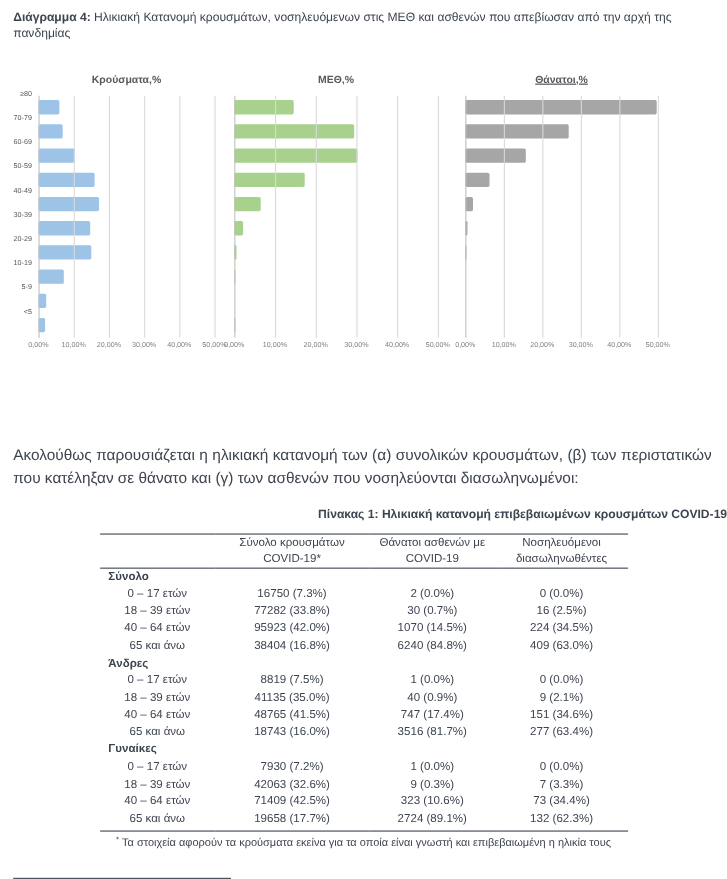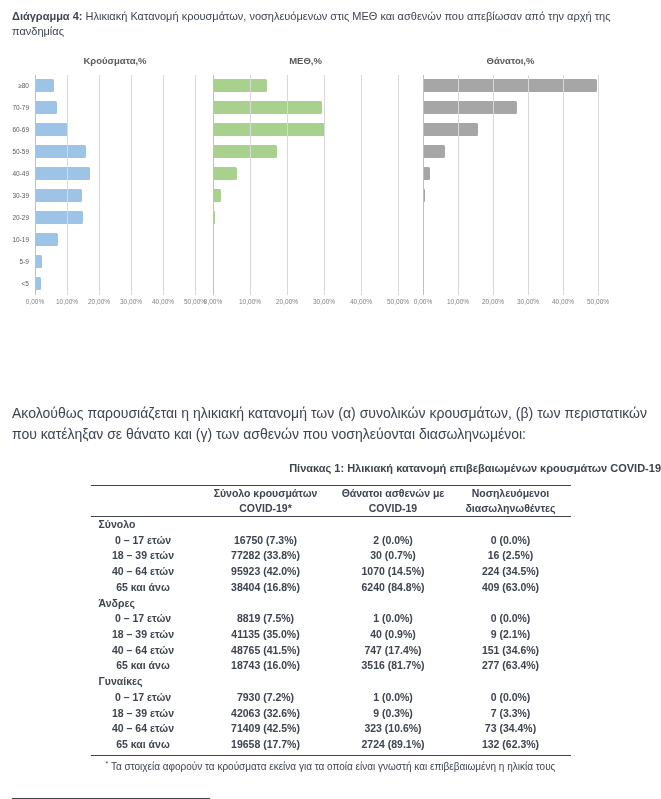--- a/index.html
+++ b/index.html
@@ -4,44 +4,44 @@
 <style>
   * { margin:0; padding:0; box-sizing:border-box; }
   html,body { width:661px; height:799px; background:#ffffff; overflow:hidden;
     font-family:"Liberation Sans", sans-serif; color:#3d4450; }
 
   .fig-title { padding:9px 14px 0 12px; font-size:11px; line-height:1.35; }
   .fig-title b { font-weight:bold; }
 
   
   .charts { position:relative; height:258px; margin-top:16px; }
-  .chart { position:absolute; top:0; }
+  .chart { position:absolute; top:12px; }
   .chart-title { text-align:center; font-size:9.5px; font-weight:600; color:#595959;
     height:14px; margin-bottom:6px; }
   .plot { position:relative; height:220px; }
   .grid { position:absolute; top:0; bottom:0; width:1px; background:#d9d9d9; }
   .grid.axis { background:#bfbfbf; }
   .slot { height:22px; display:flex; align-items:center; }
   .bar { height:13px; border-radius:1.5px; min-width:0; }
   .xaxis { position:relative; height:12px; margin-top:3px; }
   .tick { position:absolute; top:0; transform:translateX(-50%); font-size:6.5px; color:#7f7f7f; white-space:nowrap; }
   .cats { position:absolute; top:20px; left:6px; width:26px; }
   .cat { height:22px; line-height:22px; font-size:6.5px; color:#595959; text-align:right; padding-right:3px; }
 
   .chart-cases  { left:35px;  width:160px; }
   .chart-icu    { left:213px; width:185px; }
-  .chart-deaths { left:423px; width:175px; }
+  .chart-deaths { left:423px; width:175px;text-decoration:underline; }
 
   
   .para { margin:90px 14px 0 12px; font-size:14px; line-height:1.55; text-align:justify; }
   .tbl-title { margin-top:16px; text-align:right; font-size:11px; font-weight:bold; }
 
   
   table.tbl { width:480px; margin:11px auto 0 auto; border-collapse:collapse; font-size:10.5px; }
-  table.tbl th, table.tbl td { padding:0; font-weight:bold; text-align:center; line-height:15.7px; }
+  table.tbl th, table.tbl td { padding:0; font-weight:normal; text-align:center; line-height:15.7px; }
   table.tbl th { line-height:15px; vertical-align:middle; }
   .hdr th { border-top:1.5px solid #3d4450; border-bottom:1.5px solid #3d4450; padding:3px 0 4px 0; }
   td.c1, th.c1 { width:105px; text-align:left; }
   .colw2 { width:140px; } .colw3 { width:115px; } .colw4 { width:120px; }
   tr.section td { font-weight:bold; text-align:left; padding-left:8px; }
   td.indent { padding-left:16px; }
   tr.last td { border-bottom:1.5px solid #3d4450; padding-bottom:2px; }
   .tbl-footnote { margin-top:4px; text-align:center; font-size:10px; }
   .tbl-footnote sup { font-size:7px; }
 

